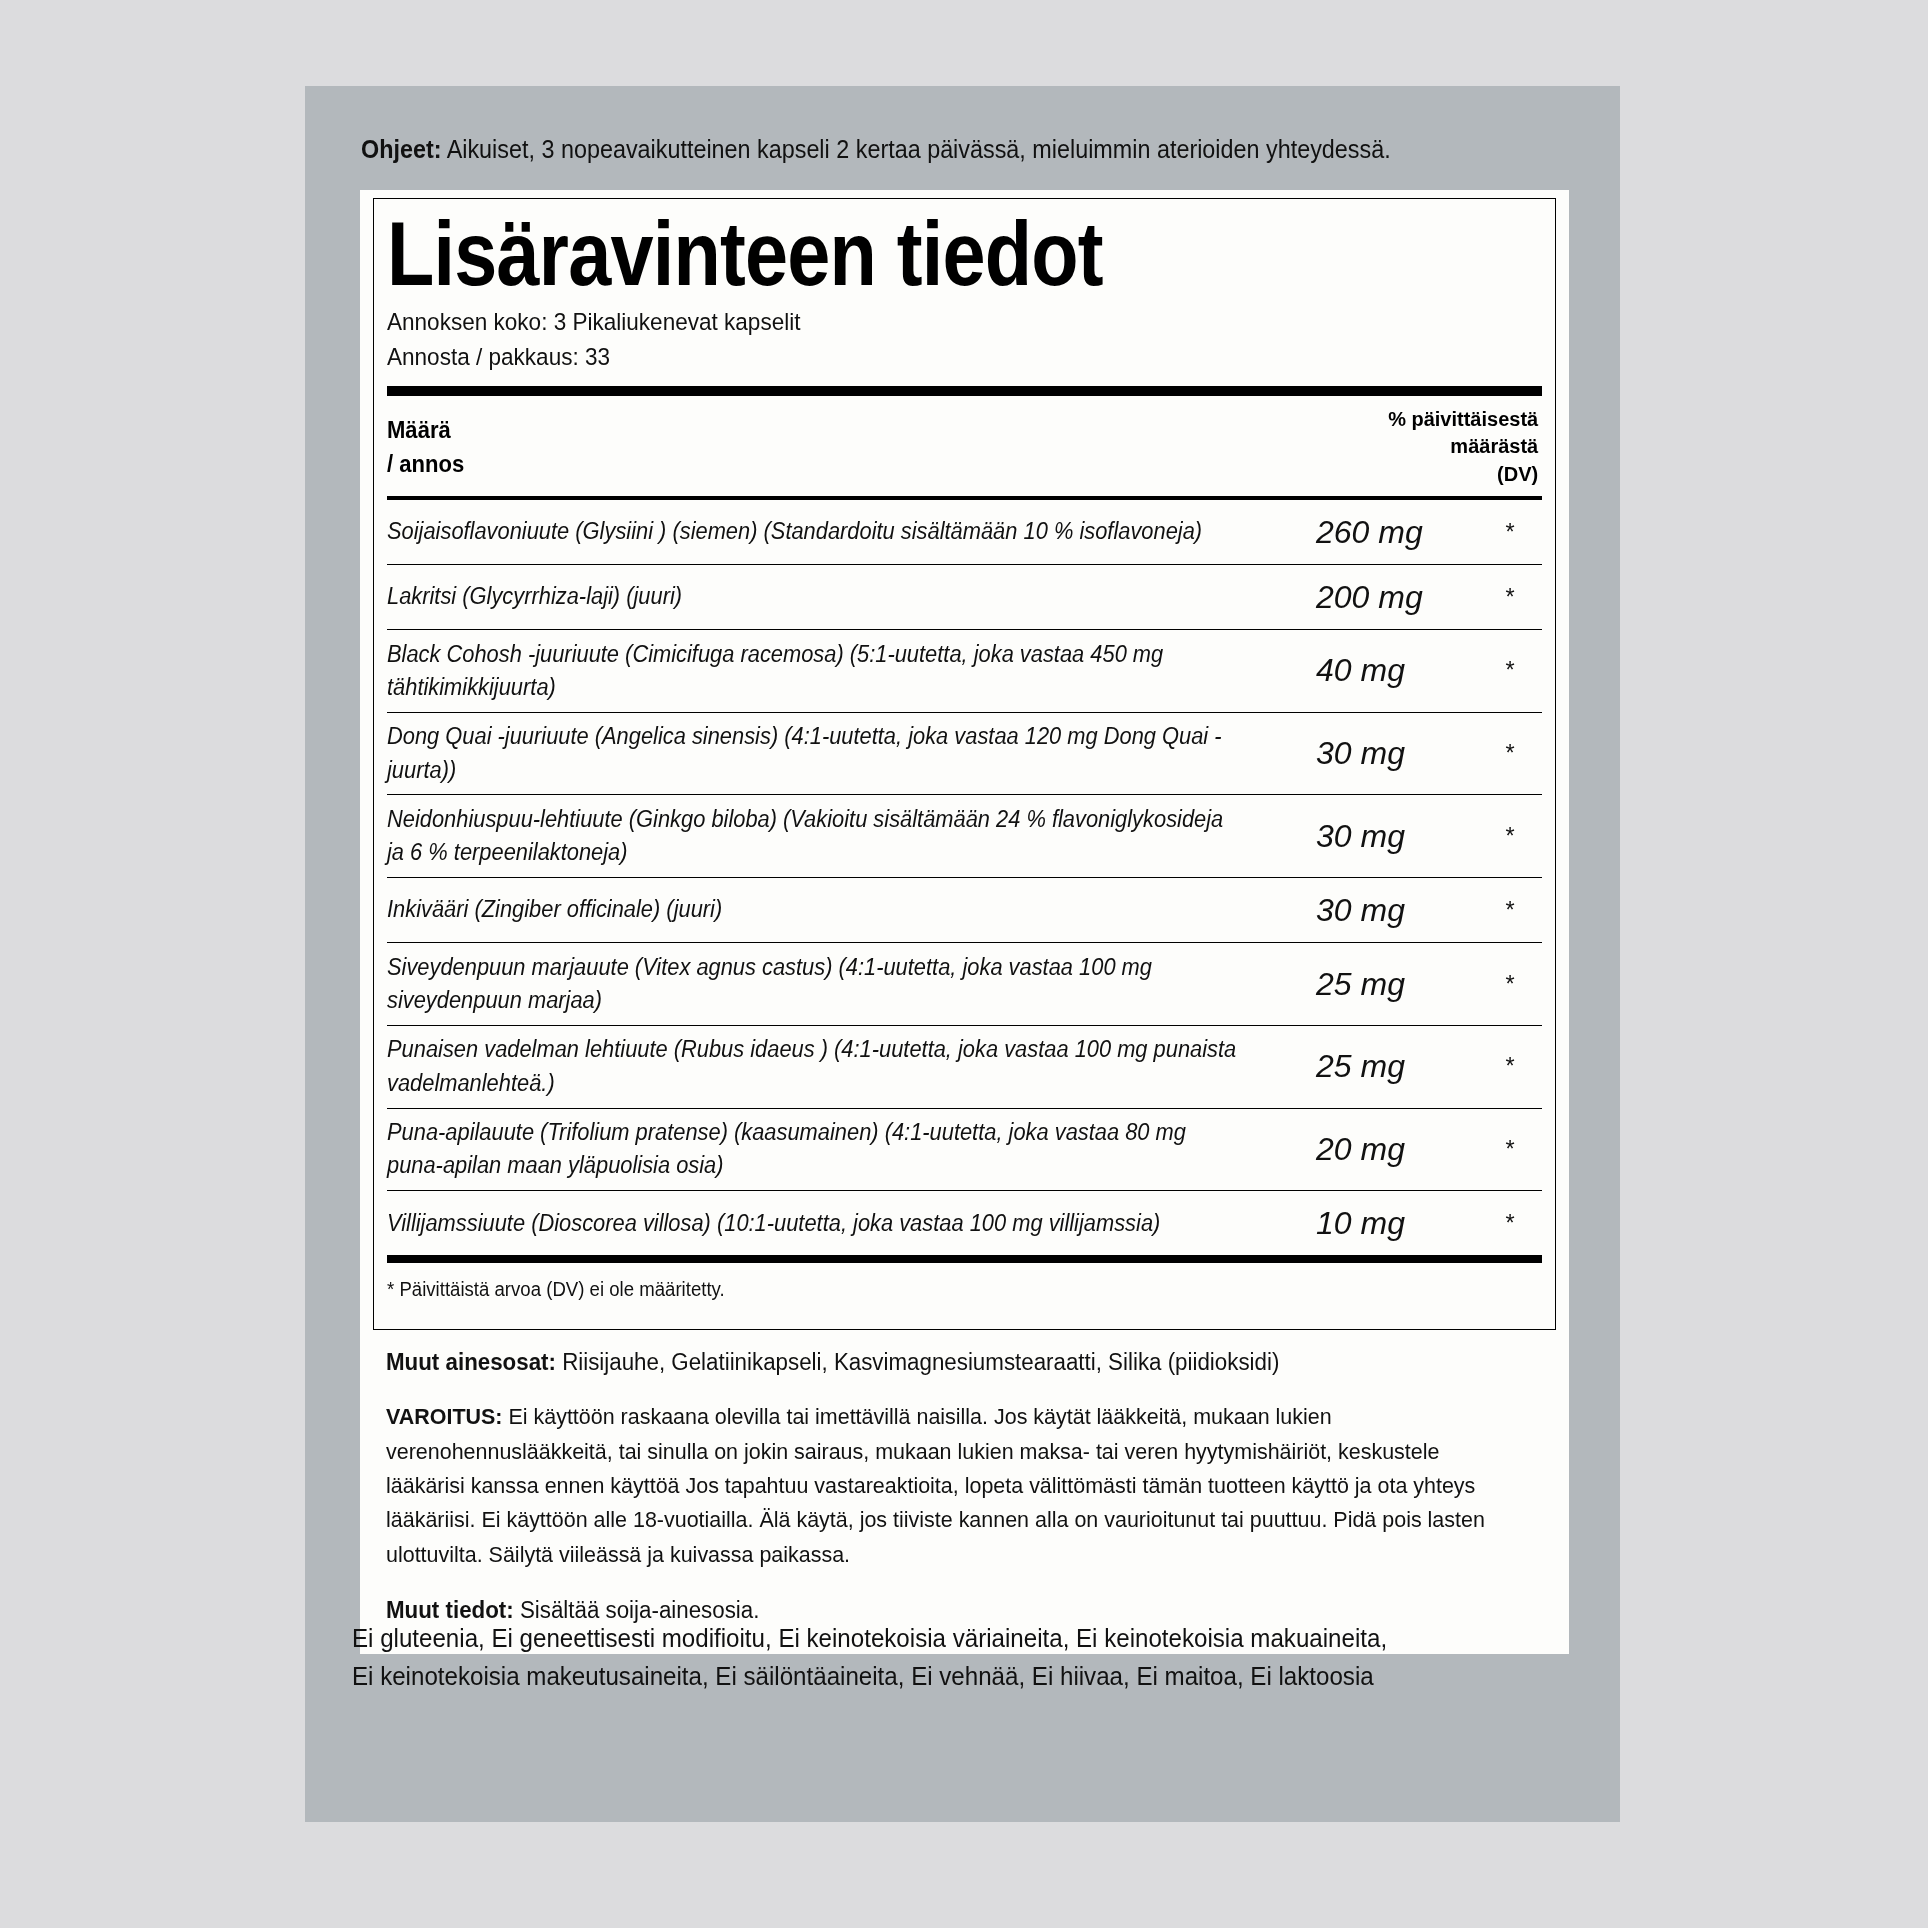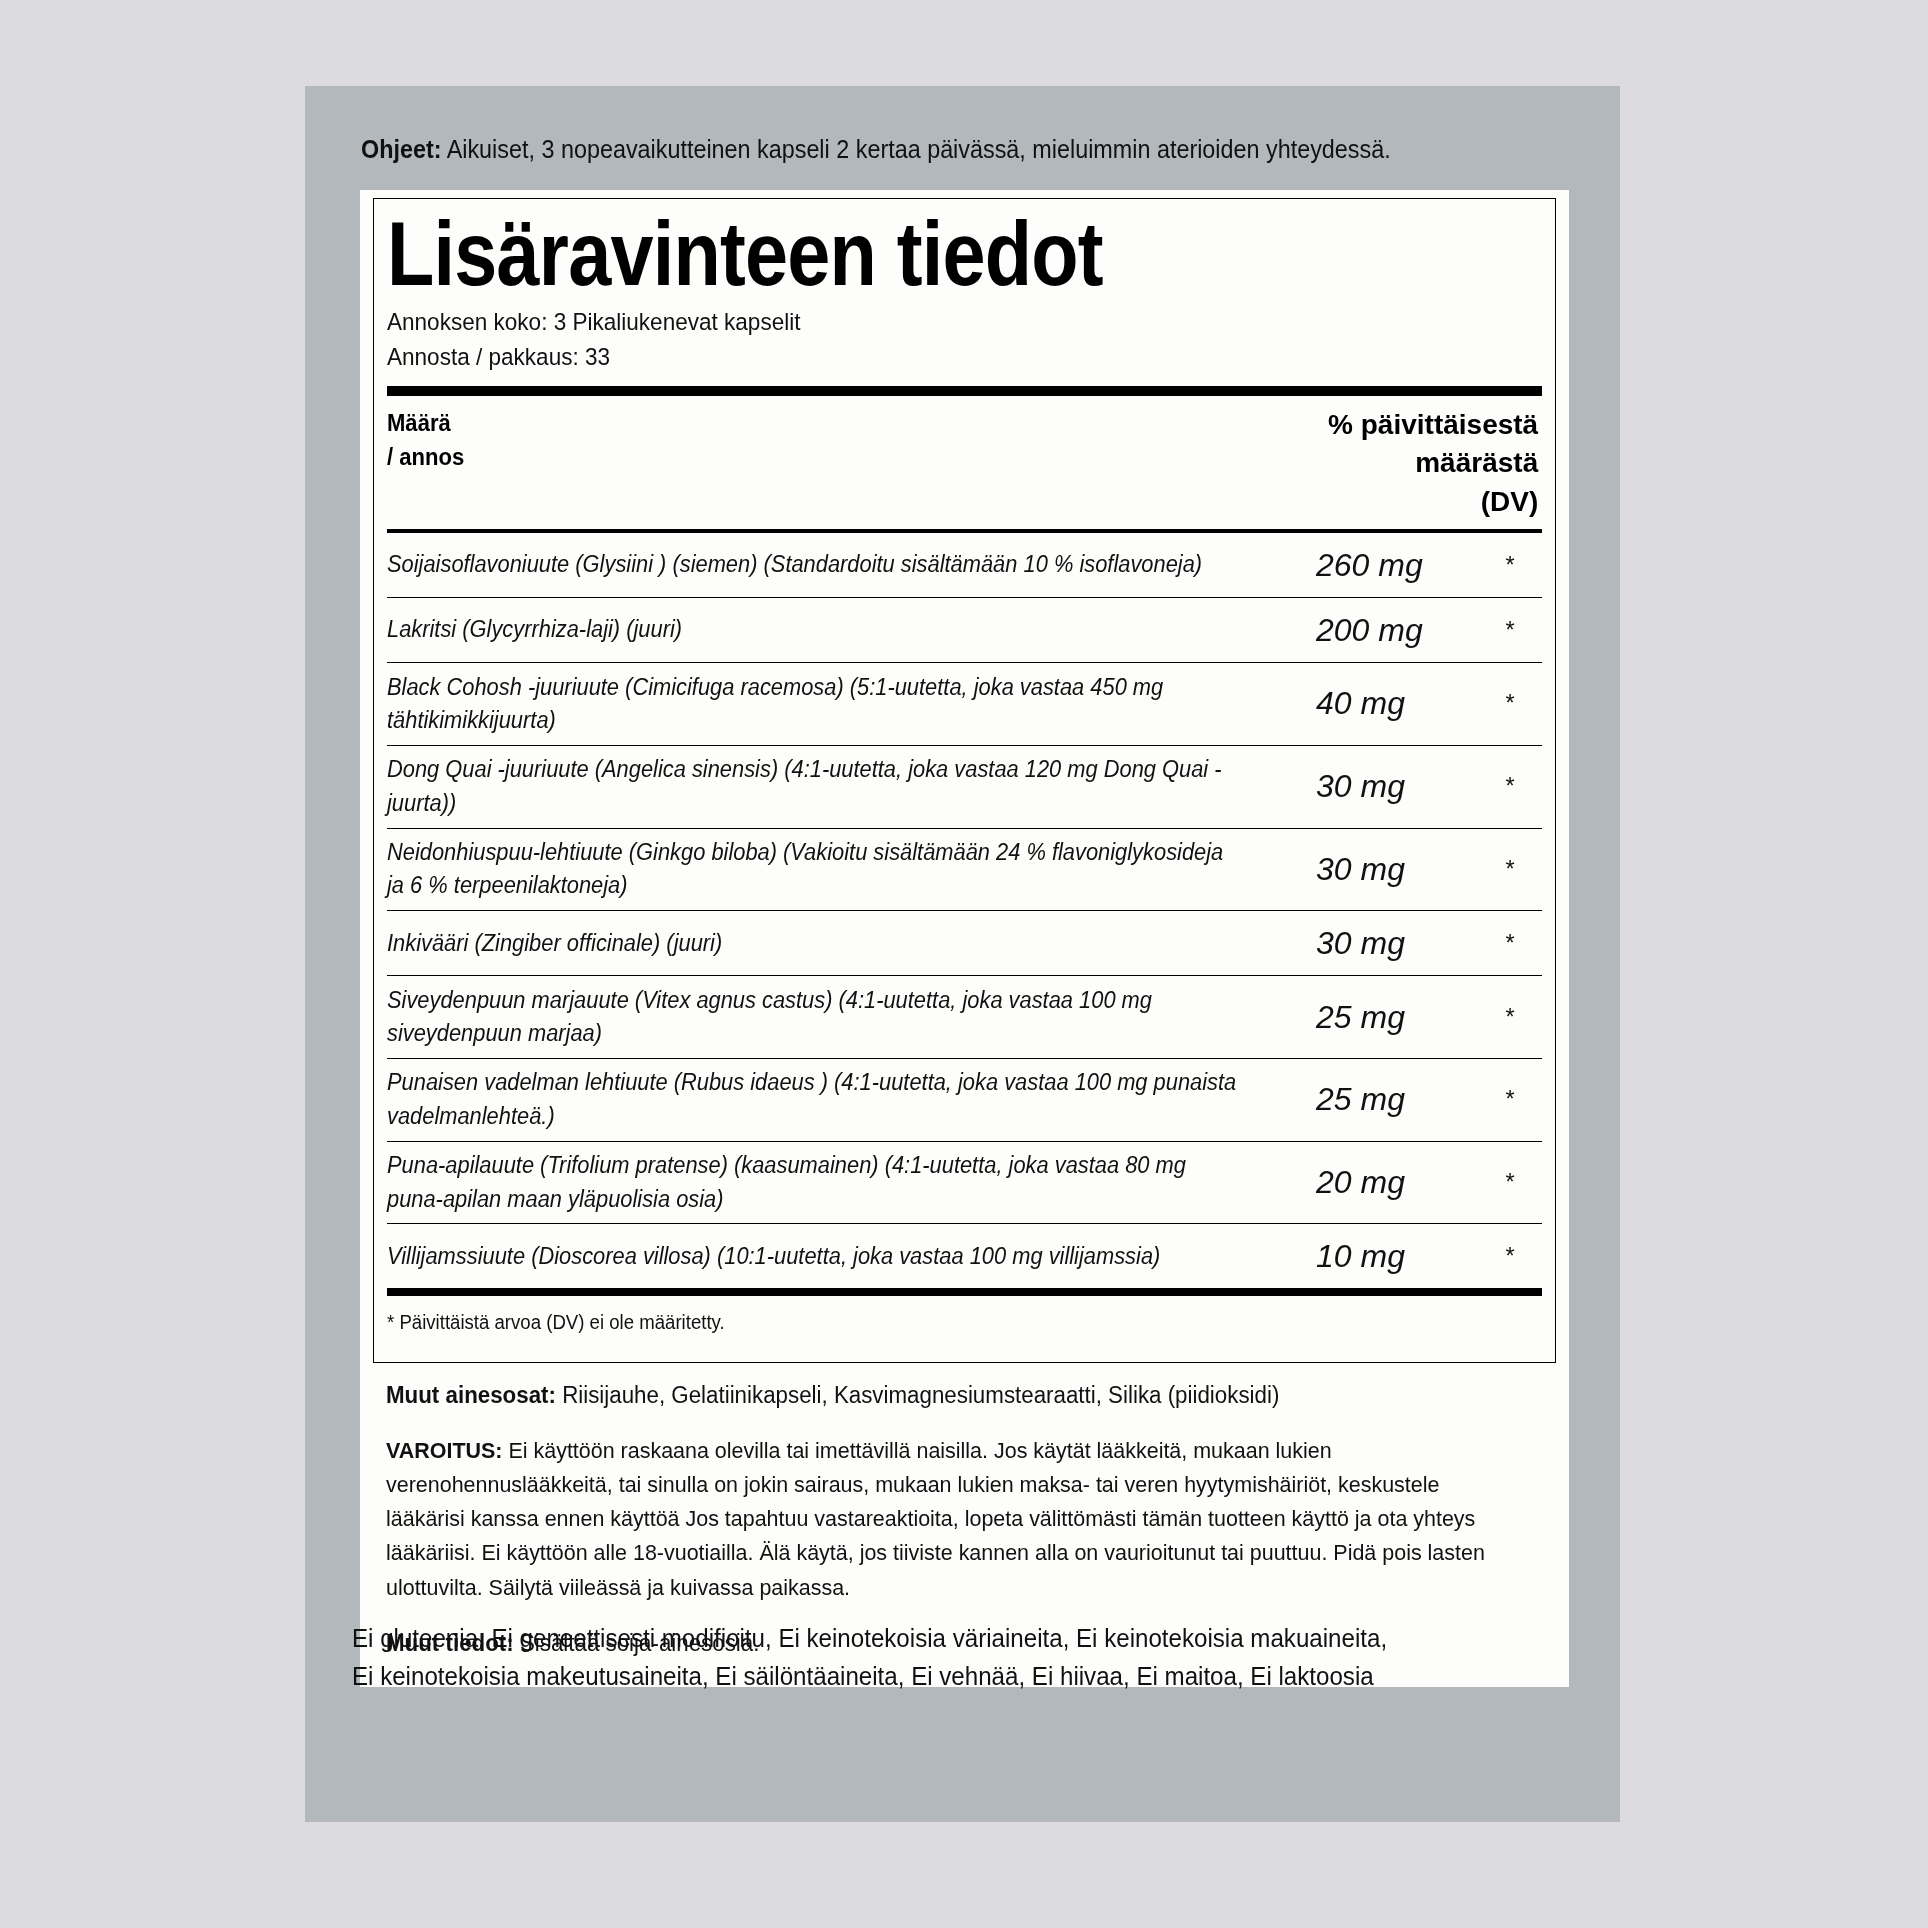--- a/index.html
+++ b/index.html
@@ -96,37 +96,37 @@
     border-bottom: 10.4px solid #000;
     margin-top: 11.3px;
   }
   .rule-medium {
     border-bottom: 4.7px solid #000;
   }
 
   
   .col-head {
     display: flex;
-    align-items: flex-start;
+    align-items: center;
     padding: 9.4px 0 7.5px 0;
   }
   .col-head-left {
     flex: 1 1 auto;
     font-size: 24.5px;
     font-weight: bold;
     line-height: 1.38;
     color: #000;
     transform: scaleX(0.9);
     transform-origin: left top;
   }
   .col-head-right {
     flex: 0 0 auto;
     width: 282px;
     text-align: right;
-    font-size: 28px;
+    font-size: 20px;
     font-weight: bold;
     line-height: 1.38;
     color: #000;
     padding-right: 3.8px;
   }
 
   
   .rows {
     
   }

